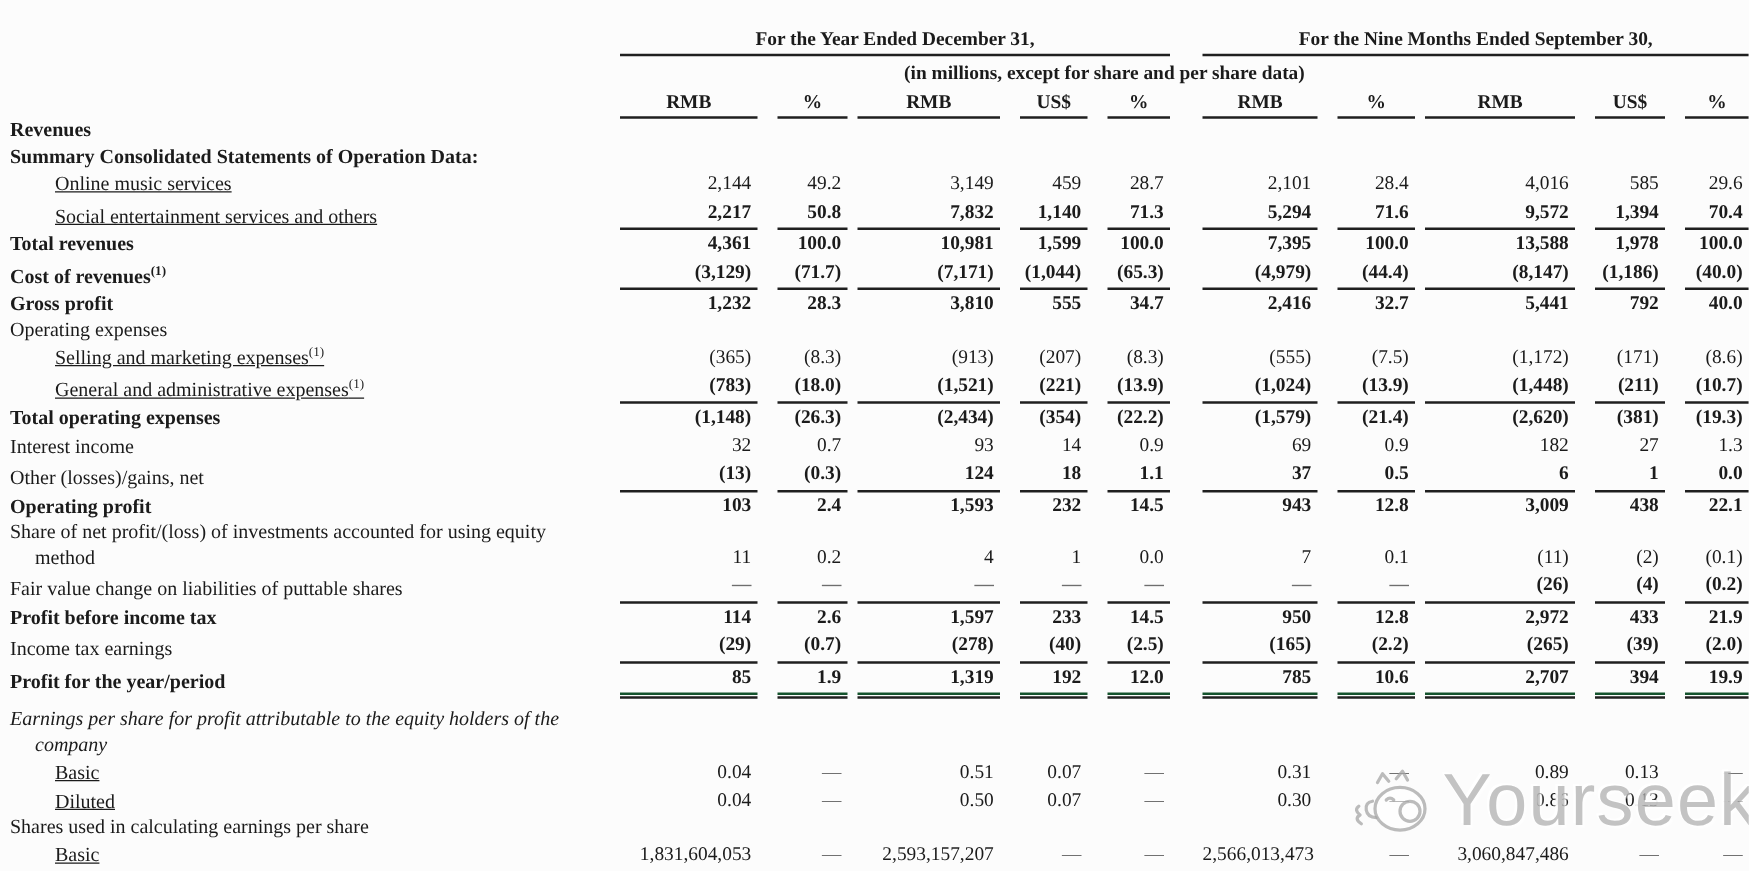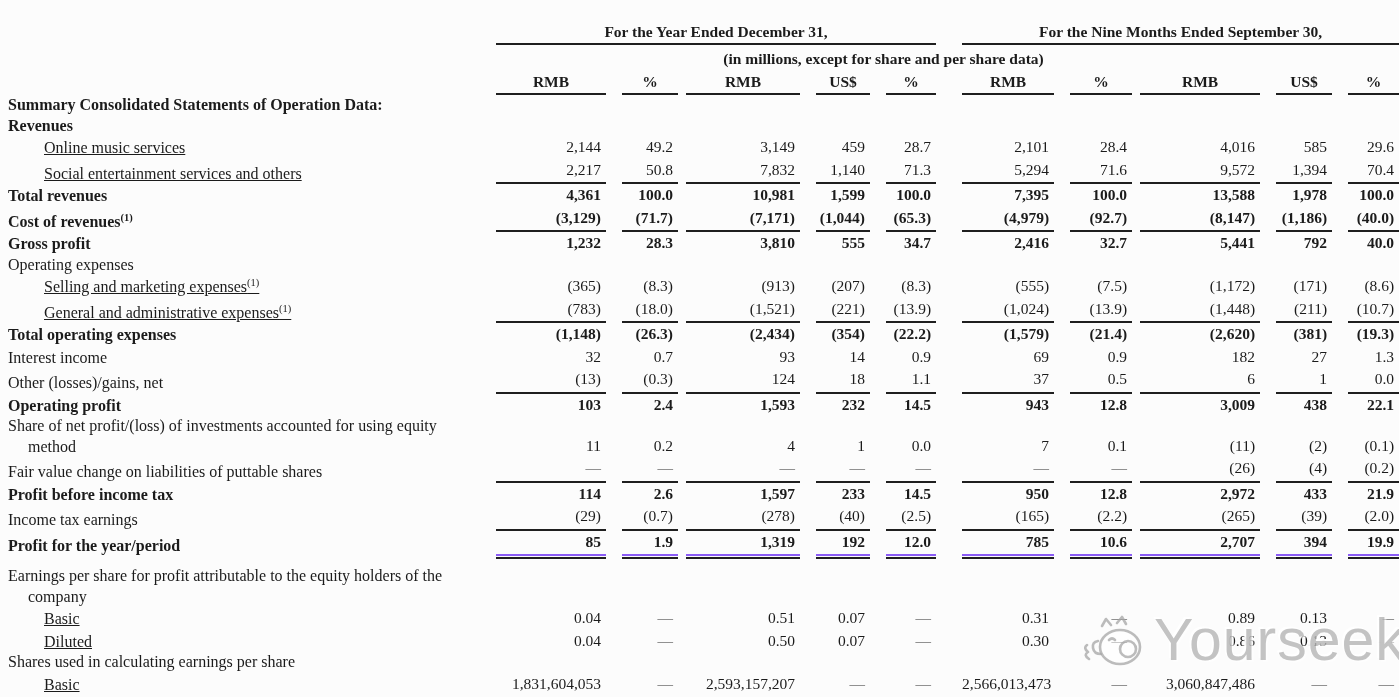--- a/index.html
+++ b/index.html
@@ -37,29 +37,29 @@
   .ind1 .l1 { padding-left: 36px; text-decoration: underline; }
   .l2 { padding-left: 20px; }
   td.num { text-align: right; font-size: 15.5px; line-height: 21.5px; }
   td.num.rmb { padding-left: 8px; }
   td.num.pct { padding-left: 16px; }
   td.num.gpad { padding-left: 26px; }
   .num .cl {
     display: block; box-sizing: border-box; width: 100%;
     padding-right: 5px; padding-bottom: 1px; white-space: nowrap;
   }
-  .u .cl { border-bottom: 2px solid #1f1f1f; padding-bottom: 2px; }
-  .d .cl { border-bottom: 2px solid #8b5cf6; padding-bottom: 2px; position: relative; }
+  .u .cl { border-bottom: 2px solid #1f1f1f; padding-bottom: 2px; font-weight: bold; }
+  .d .cl { border-bottom: 2px solid #14532d; padding-bottom: 2px; position: relative; }
   .d .cl::after {
     content: ""; position: absolute; left: 0; right: 0; bottom: -5px;
     border-bottom: 2.5px solid #1f1f1f;
   }
   .b { font-weight: bold; }
   sup { font-size: 10.5px; line-height: 0; }
-  tr.sp td { padding-top: 10px; }
+  tr.sp td { padding-top: 10px; font-style: italic; }
   .dash { color: #6e6e6e; }
 
   
   .watermark {
     position: absolute; left: 1084px; top: 592px;
     display: flex; align-items: center; gap: 4px;
     pointer-events: none;
   }
   .wm-text {
     font-family: "Liberation Sans", "DejaVu Sans", sans-serif;
@@ -131,27 +131,27 @@
             <span class="cl">US$</span>
           </th>
           <th class="sub pct">
             <span class="cl">%</span>
           </th>
         </tr>
       </thead>
     <tbody>
         <tr>
           <td class="lbl b">
+            <div class="l1">Revenues</div>
+          </td>
+          <td class="blank" colspan="10"></td>
+        </tr>
+        <tr>
+          <td class="lbl b">
             <div class="l1">Summary Consolidated Statements of Operation Data:</div>
-          </td>
-          <td class="blank" colspan="10"></td>
-        </tr>
-        <tr>
-          <td class="lbl b">
-            <div class="l1">Revenues</div>
           </td>
           <td class="blank" colspan="10"></td>
         </tr>
         <tr>
           <td class="lbl ind1">
             <div class="l1">Online music services</div>
           </td>
           <td class="num rmb">
             <span class="cl">2,144</span>
           </td>
@@ -269,21 +269,21 @@
           <td class="num pct b u">
             <span class="cl">(1,044)</span>
           </td>
           <td class="num pct b u">
             <span class="cl">(65.3)</span>
           </td>
           <td class="num rmb gpad b u">
             <span class="cl">(4,979)</span>
           </td>
           <td class="num pct b u">
-            <span class="cl">(92.7)</span>
+            <span class="cl">(44.4)</span>
           </td>
           <td class="num rmb b u">
             <span class="cl">(8,147)</span>
           </td>
           <td class="num pct b u">
             <span class="cl">(1,186)</span>
           </td>
           <td class="num pct b u">
             <span class="cl">(40.0)</span>
           </td>

